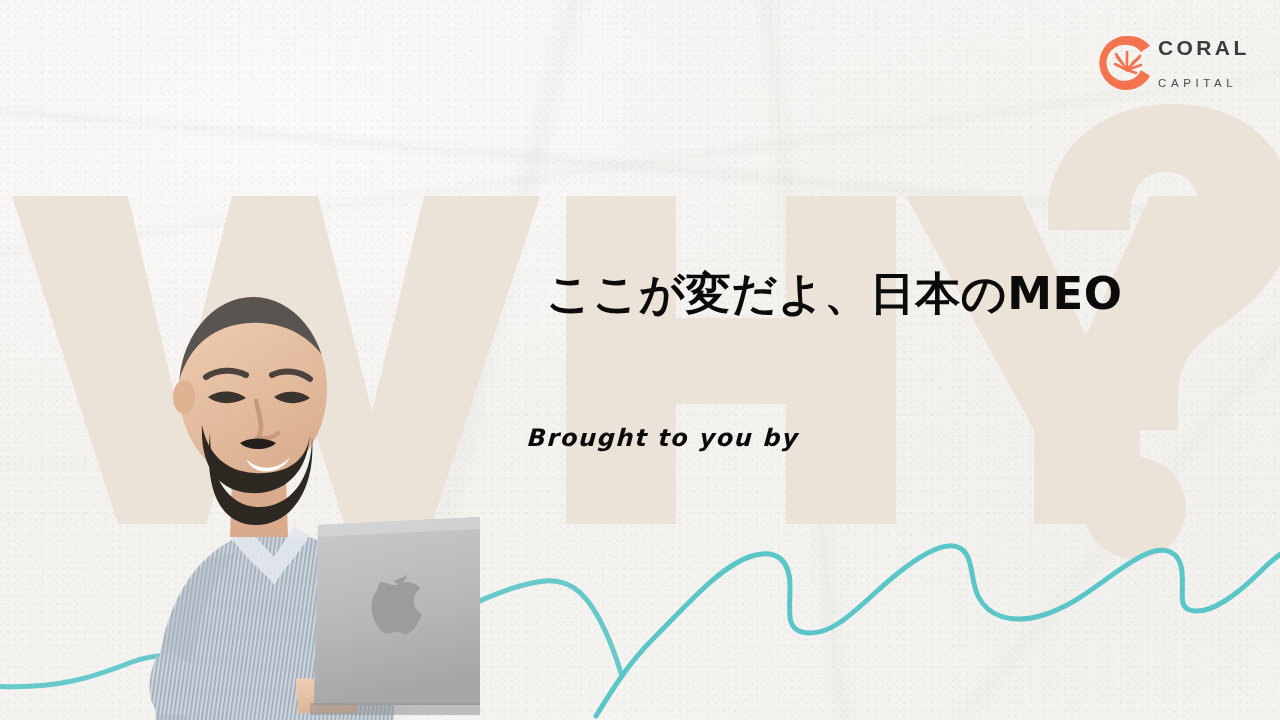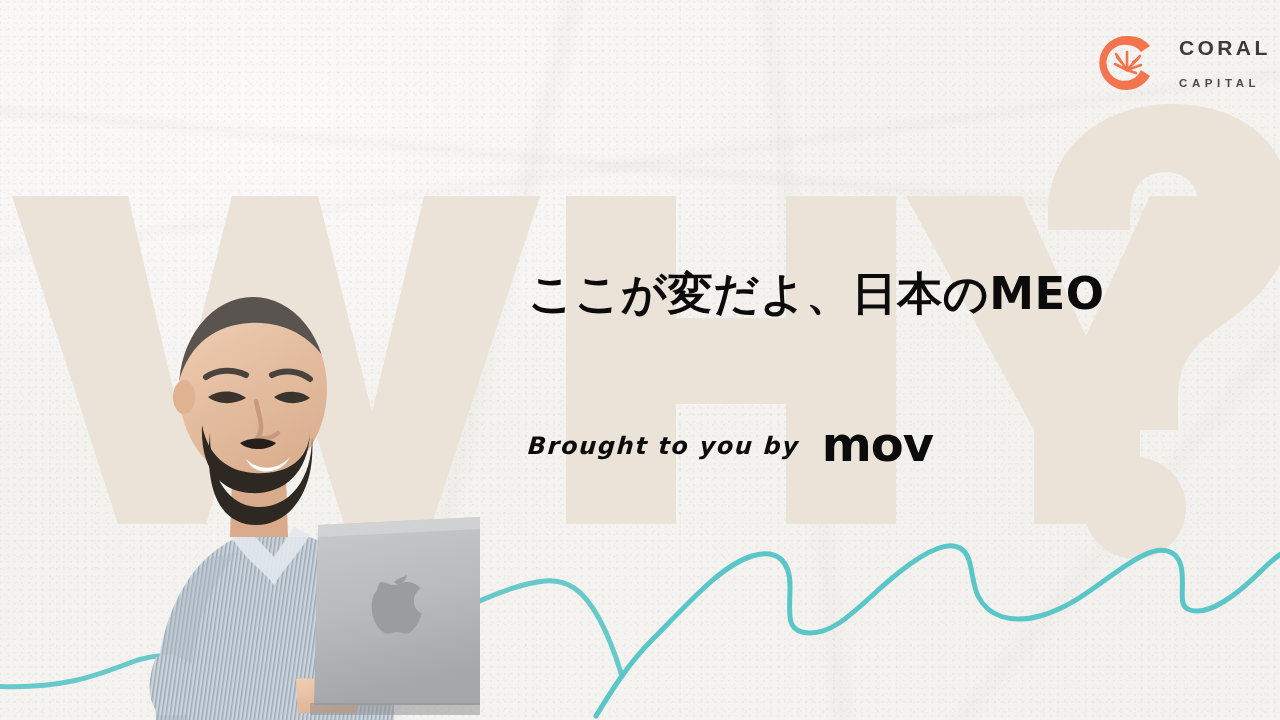--- a/index.html
+++ b/index.html
@@ -52,36 +52,36 @@
     position:absolute;left:60px;top:285px;width:420px;height:435px;
   }
   .portrait svg{display:block;}
 
   
   .wave{position:absolute;left:0;top:0;width:1280px;height:720px;pointer-events:none;}
 
   
   .logo{
     position:absolute;left:1096px;top:32px;
-    display:flex;align-items:center;gap:21px;
+    display:flex;align-items:center;gap:0;
   }
   .logo-mark{width:62px;height:62px;flex:0 0 auto;}
   .logo-words{display:flex;flex-direction:column;justify-content:center;line-height:1;}
   .logo-coral{
     font-size:21px;font-weight:700;color:#3b3b3b;letter-spacing:3.4px;
     font-family:"Liberation Sans", sans-serif;
   }
   .logo-capital{
-    font-size:11.5px;font-weight:700;color:#4a4a4a;letter-spacing:4.6px;
+    font-size:11.5px;font-weight:400;color:#4a4a4a;letter-spacing:4.6px;
     margin-top:20px;font-family:"Liberation Sans", sans-serif;
   }
 
   
   .headline{
-    position:absolute;left:528px;top:258px;width:700px;
+    position:absolute;left:546px;top:258px;width:700px;
   }
   .hl-line{
     font-family:"DejaVu Sans", sans-serif;
     font-weight:700;
     font-size:45px;
     line-height:72px;
     color:#0b0b0b;
     letter-spacing:.5px;
     white-space:nowrap;
   }
@@ -264,16 +264,15 @@
       <span class="logo-capital">CAPITAL</span>
     </div>
   </div>
 
   <div class="headline">
     <div class="hl-line">ここが変だよ、日本のMEO</div>
   </div>
 
   <div class="byline">
     <span class="byline-text">Brought to you by</span>
-    <span class="mov-logo">mov</span>
   </div>
 
 </div>
 
 </body></html>

